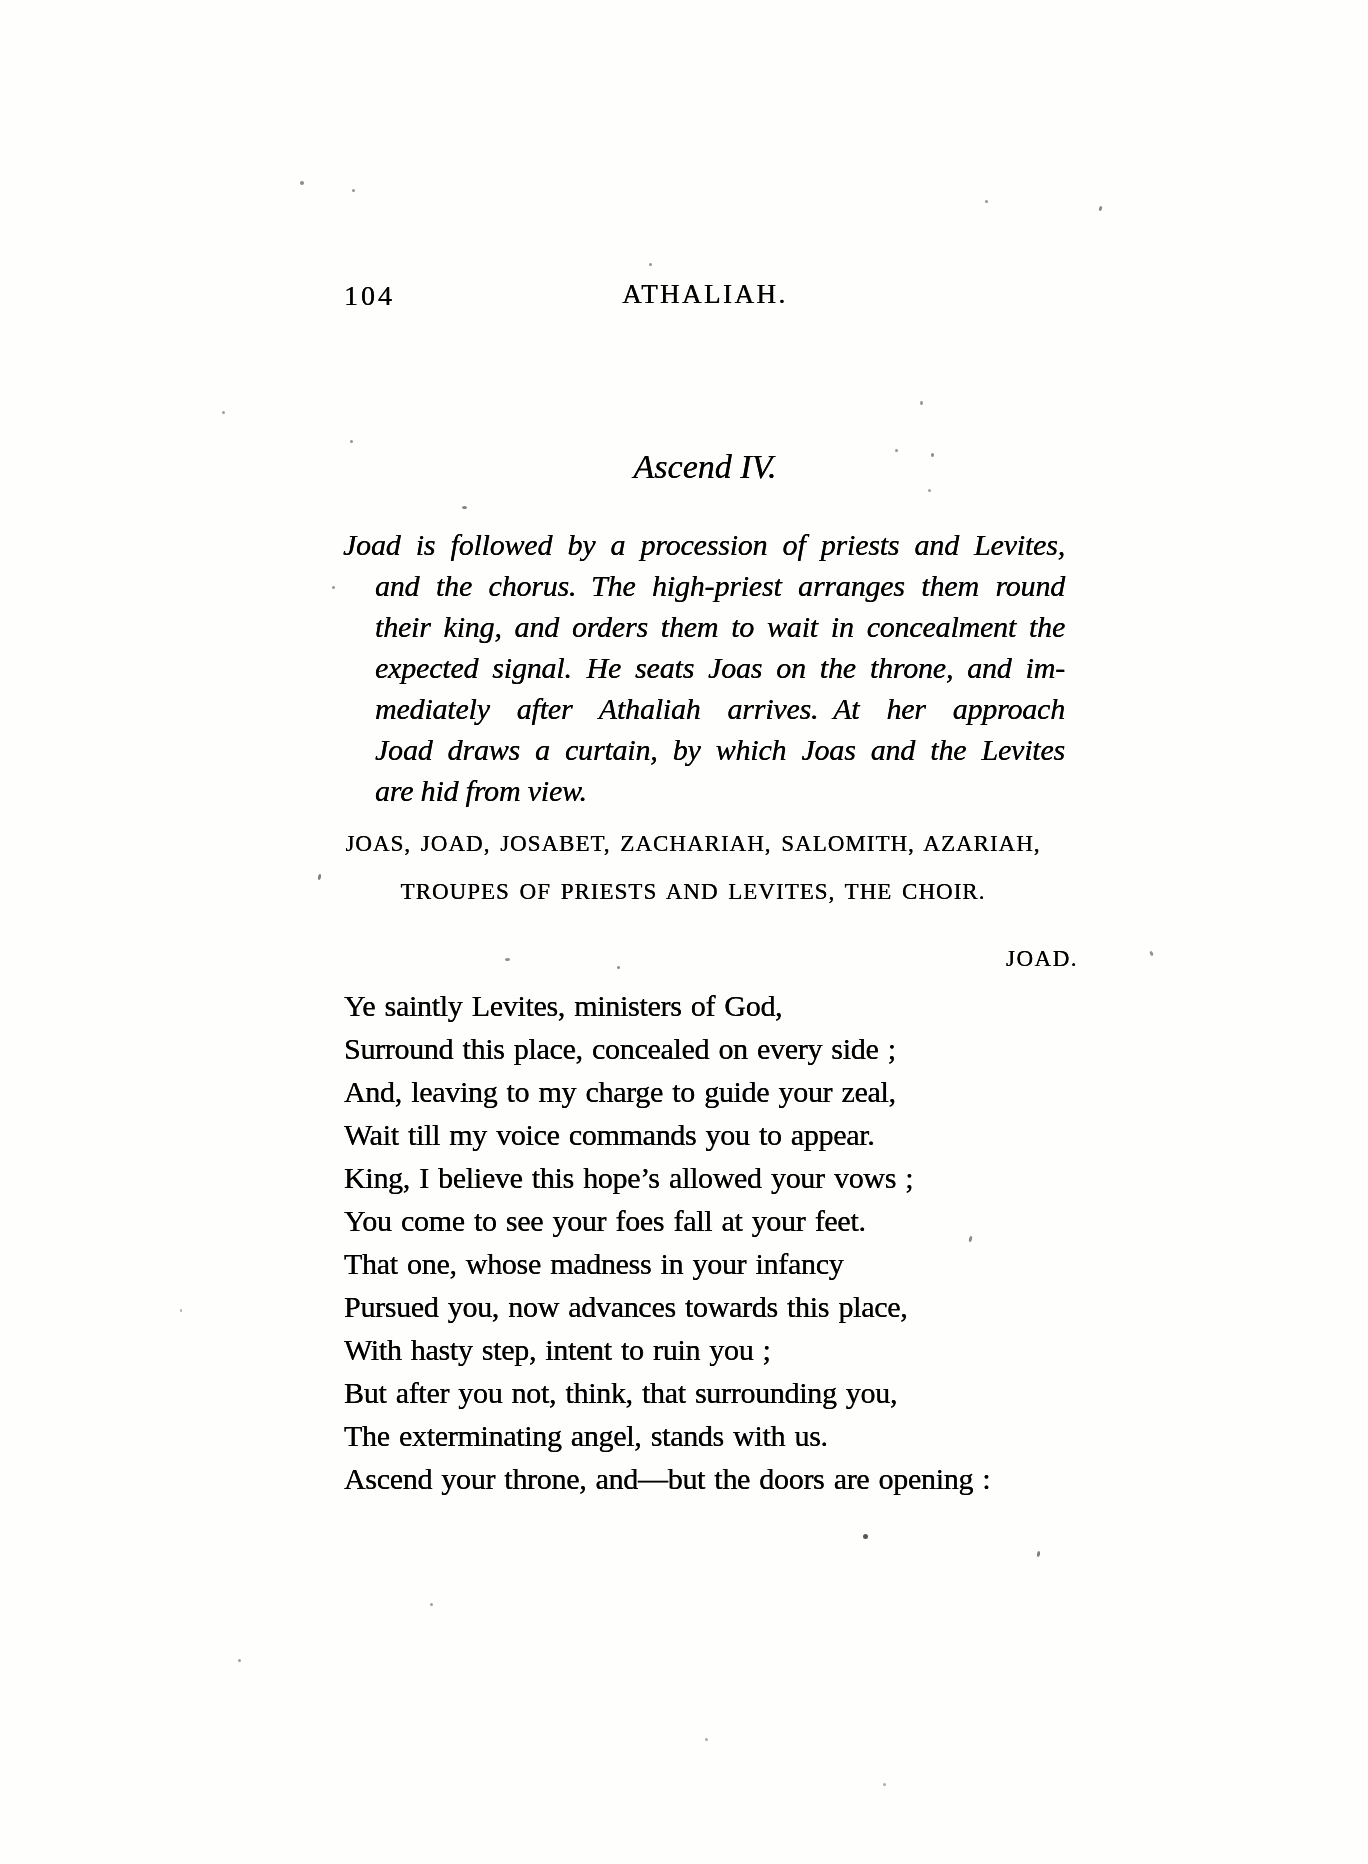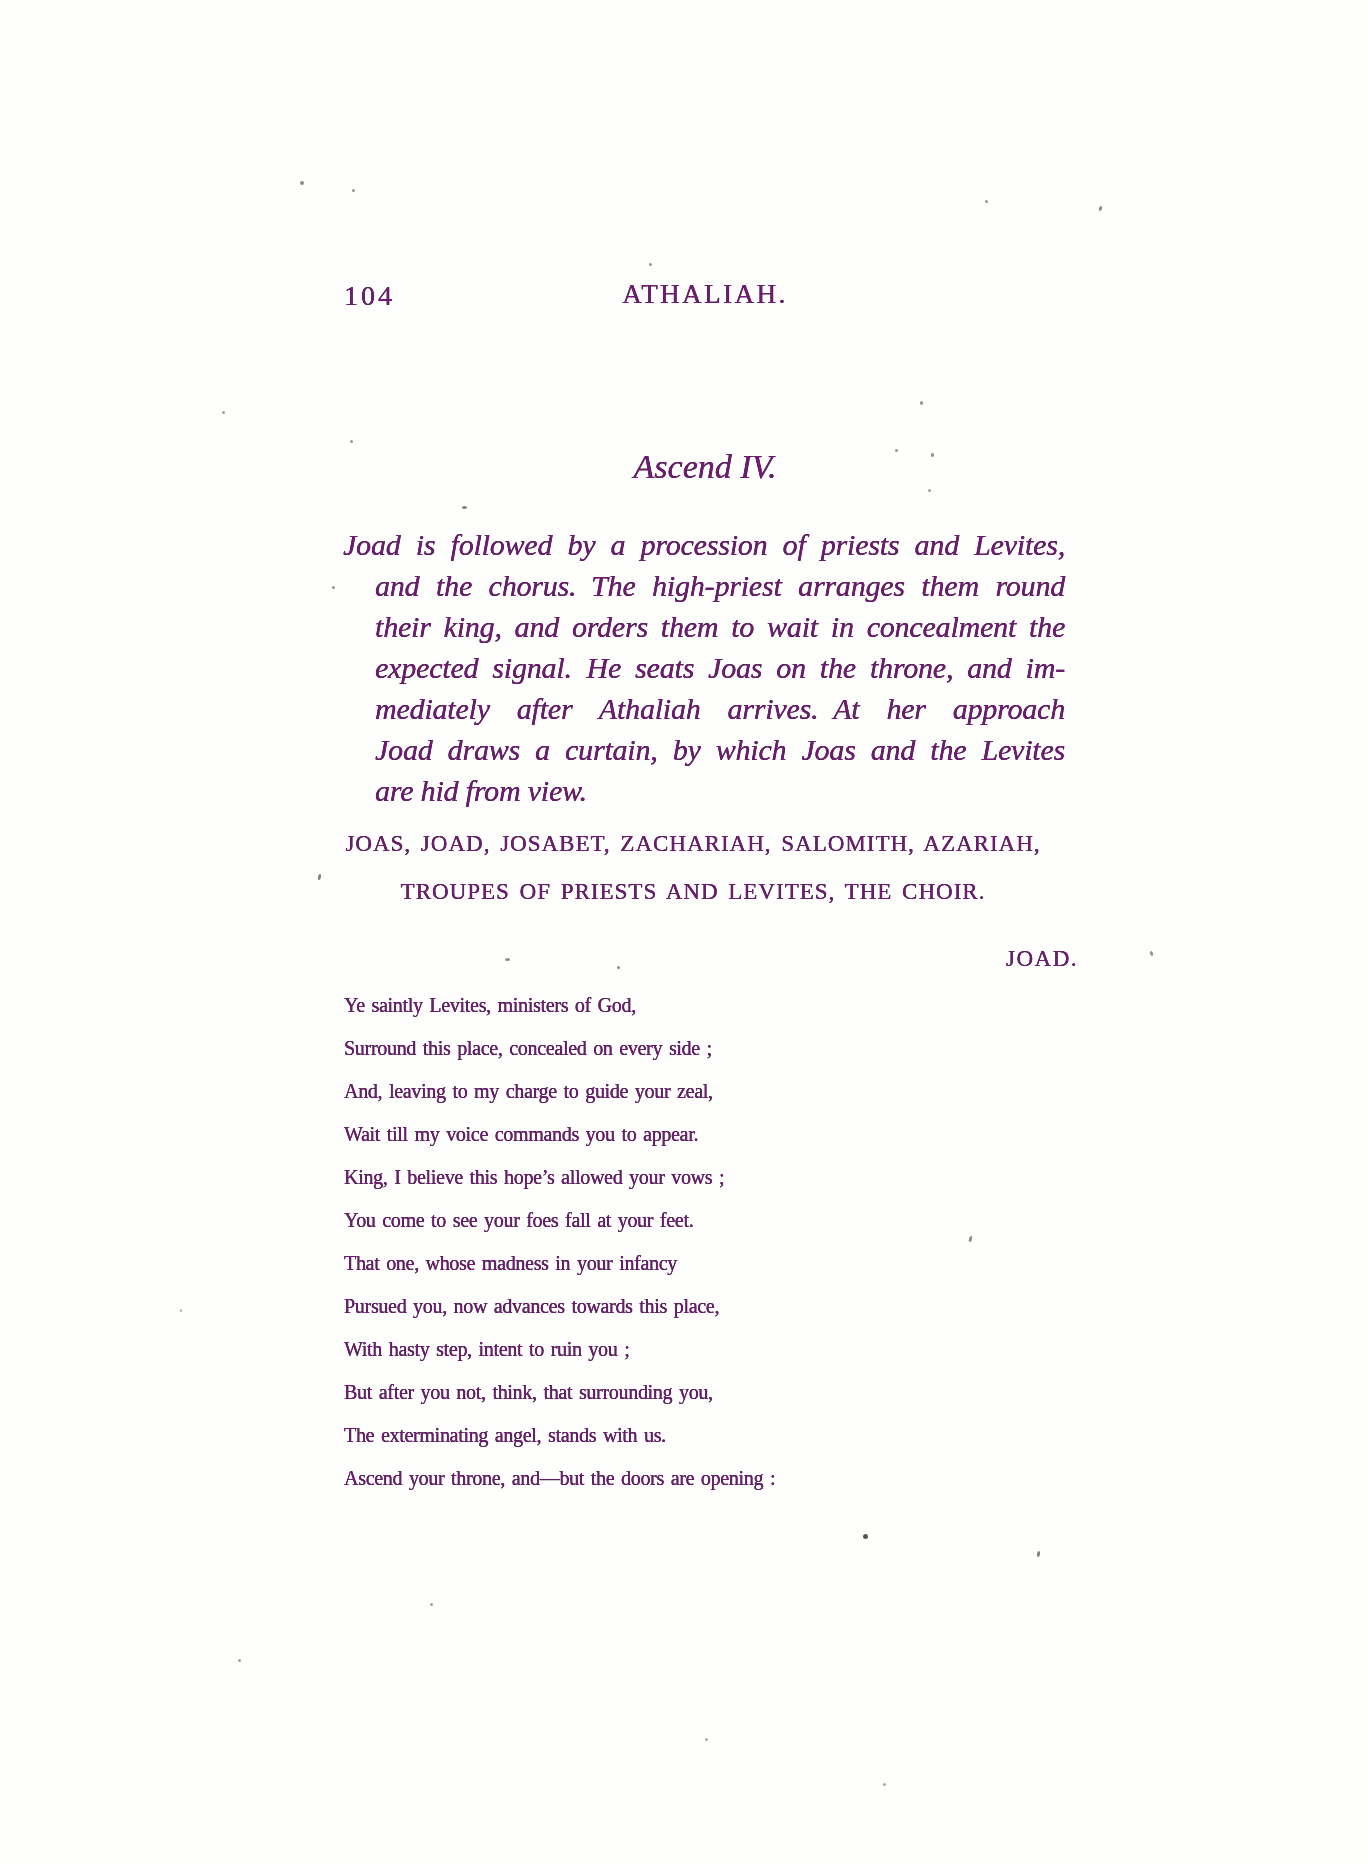--- a/index.html
+++ b/index.html
@@ -1,21 +1,21 @@
 <!DOCTYPE html>
 <html><head>
 <meta charset="utf-8">
 <style>
   html,body { margin:0; padding:0; background:#ffffff; }
   .page {
     position:relative;
     width:1368px; height:1864px;
     background:#fefefd;
     font-family:"Liberation Serif","DejaVu Serif",serif;
-    color:#701a75;
+    color:#000000;
     overflow:hidden;
   }
   .ink { text-shadow:0 0 0.6px rgba(10,10,10,.85), 0.3px 0 0 rgba(10,10,10,.45); }
 
   
   .page-number {
     position:absolute; left:344px; top:280px;
     font-size:28px; letter-spacing:3px;
   }
   .running-title {
@@ -48,21 +48,21 @@
 
   
   .speaker {
     position:absolute; left:352px; top:946px; width:726px;
     text-align:right; font-size:23px; letter-spacing:1.5px;
   }
 
   
   .verse {
     position:absolute; left:344px; top:984px; width:760px;
-    font-size:20px; line-height:43px;
+    font-size:30px; line-height:43px;
     letter-spacing:-0.3px; word-spacing:2px;
   }
   .verse-line { white-space:nowrap; }
   .inline-direction {
     font-style:italic; padding-left:161px; letter-spacing:0;
   }
 
   
   .sp { position:absolute; background:#2e2c28; border-radius:50%; }
 </style>

